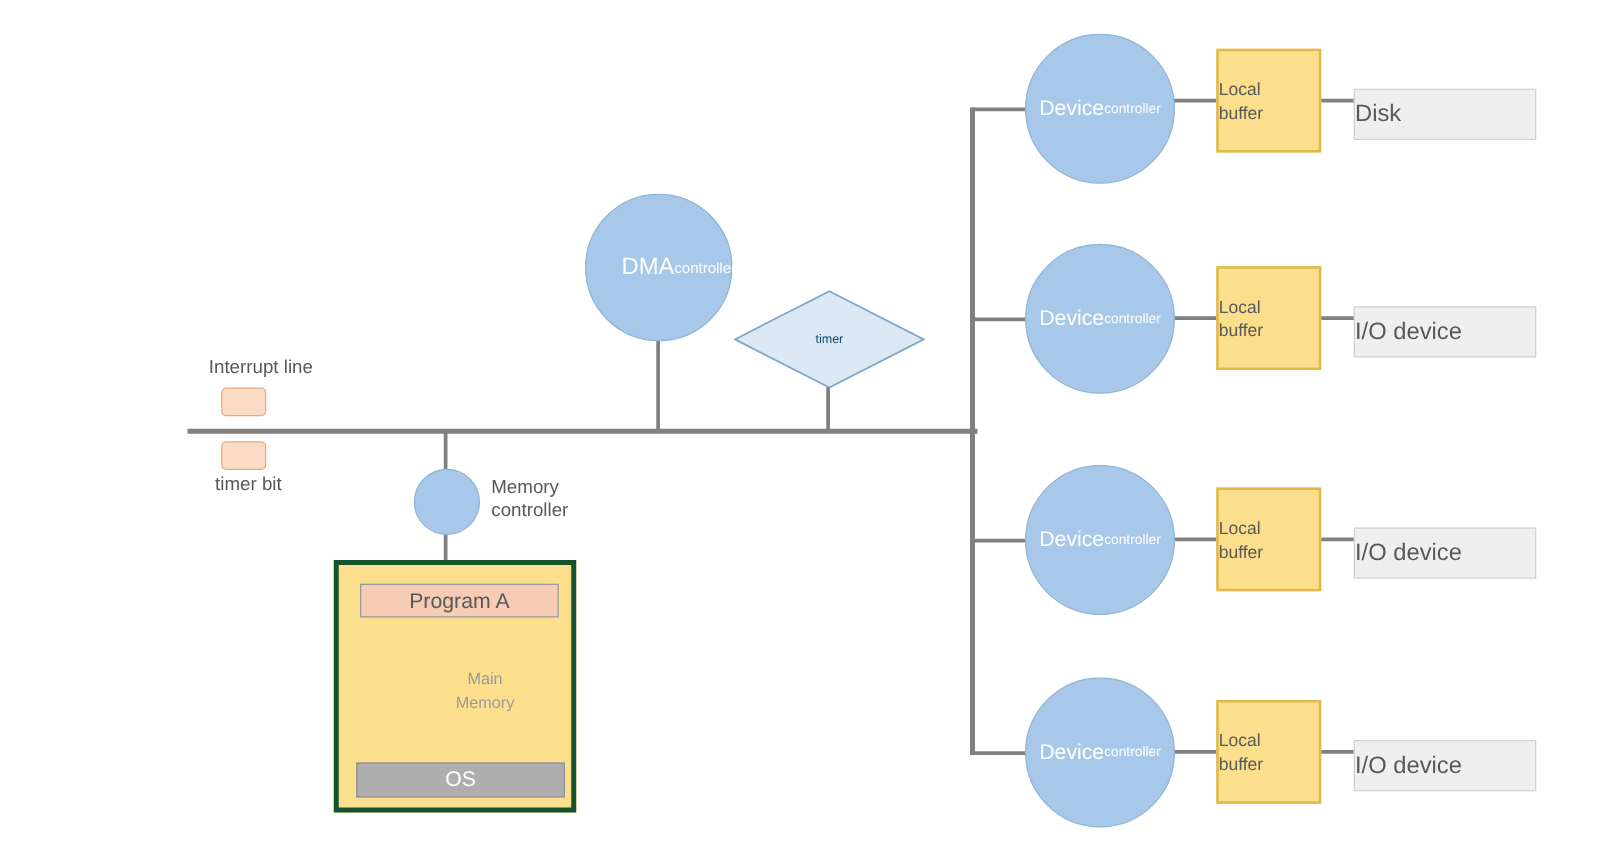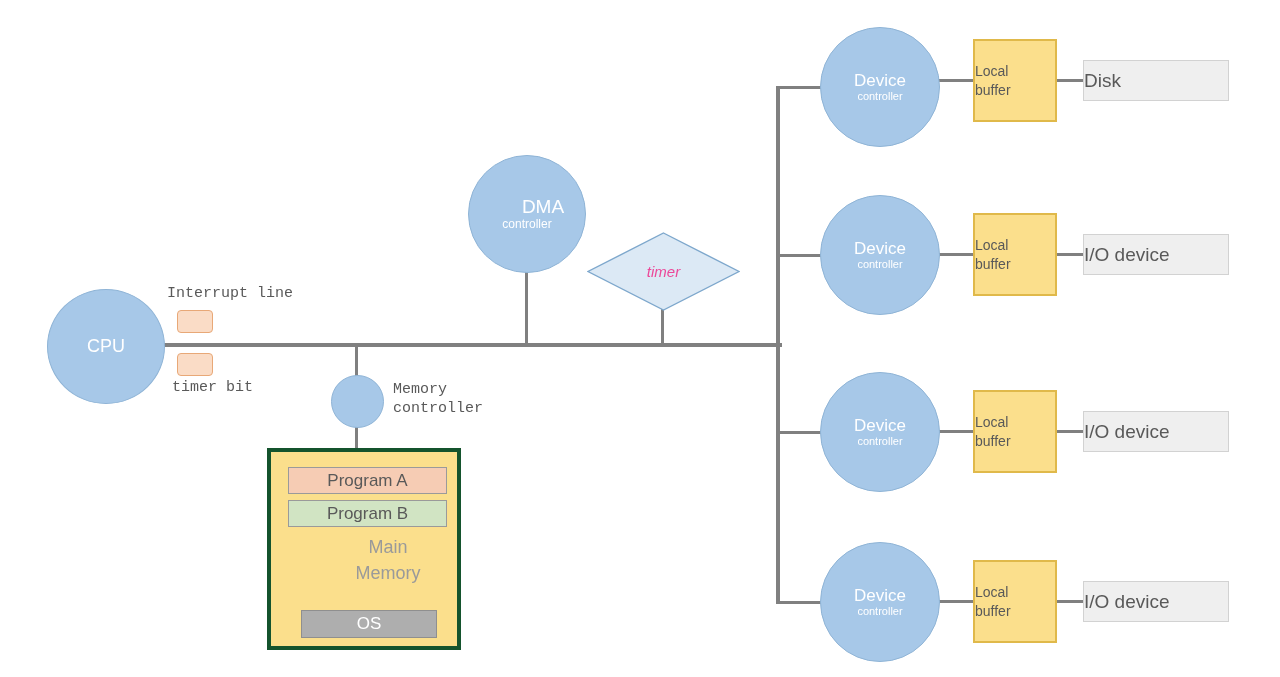--- a/index.html
+++ b/index.html
@@ -24,21 +24,21 @@
     position: absolute;
     background: #808080;
   }
   .circle {
     position: absolute;
     border-radius: 50%;
     background: #a7c8e8;
     border: 1px solid #8fb4d6;
     box-sizing: border-box;
     display: flex;
-    flex-direction: column;
+    flex-direction: row;
     align-items: center;
     justify-content: center;
     color: #ffffff;
     text-align: center;
     line-height: 1.05;
   }
   .circle .c-main {
     font-size: 17px;
   }
   .circle .c-sub {
@@ -78,31 +78,29 @@
 
   .timer-wrap {
     position: absolute;
     left: 587px; top: 232px; width: 153px; height: 79px;
   }
   .timer-wrap svg { display: block; }
   .timer-label {
     position: absolute;
     left: 0; top: 0; width: 153px; height: 79px;
     display: flex; align-items: center; justify-content: center;
+    font-size: 10px;
+    color: #0c4a6e;
+  }
+
+  .label {
+    position: absolute;
     font-size: 15px;
-    color: #ec4899;
-    font-style: italic;
-  }
-
-  .label {
-    position: absolute;
-    font-size: 15px;
     color: #595959;
     white-space: nowrap;
-    font-family: Liberation Mono, monospace;
   }
 
   .minibox {
     position: absolute;
     width: 36px; height: 23px;
     background: #fadcc6;
     border: 1px solid #e8a877;
     border-radius: 4px;
     box-sizing: border-box;
   }
@@ -123,28 +121,28 @@
     display: flex; align-items: center; justify-content: center;
     font-size: 17px;
     color: #595959;
   }
   .mem-prog-a { top: 15px; background: #f6ccb4; }
   .mem-prog-b { top: 48px; background: #d1e4c3; }
   .mem-title {
     position: absolute;
     left: 0; right: 0; top: 82px;
     text-align: center;
-    font-size: 18px;
+    font-size: 13px;
     color: #9a9a9a;
     line-height: 1.45;
     margin-left: 48px;
   }
   .mem-os {
     position: absolute;
-    left: 30px; top: 158px; width: 136px; height: 28px;
+    left: 14px; top: 158px; width: 167px; height: 28px;
     background: #aeaeae;
     border: 1px solid #8f8f8f;
     box-sizing: border-box;
     display: flex; align-items: center; justify-content: center;
     font-size: 17px;
     color: #ffffff;
   }
 
   
   .localbuf {
@@ -154,20 +152,21 @@
     font-size: 14px;
     color: #595959;
     line-height: 1.3;
   }
   .iodev {
     width: 146px; height: 41px;
     background: #efefef;
     border: 1px solid #d2d2d2;
     font-size: 19px;
     color: #595959;
+    margin-top: 11px;
   }
 </style>
 </head>
 <body>
 
 <div id="canvas">
 
   <div class="line" style="left:150px; top:343px; width:632px; height:4px;"></div>
 
   <div class="line" style="left:776px; top:86px; width:4px; height:518px;"></div>
@@ -187,39 +186,35 @@
   <div class="line" style="left:938px; top:79px; width:38px; height:3px;"></div>
   <div class="line" style="left:938px; top:253px; width:38px; height:3px;"></div>
   <div class="line" style="left:938px; top:430px; width:38px; height:3px;"></div>
   <div class="line" style="left:938px; top:600px; width:38px; height:3px;"></div>
 
   <div class="line" style="left:1055px; top:79px; width:30px; height:3px;"></div>
   <div class="line" style="left:1055px; top:253px; width:30px; height:3px;"></div>
   <div class="line" style="left:1055px; top:430px; width:30px; height:3px;"></div>
   <div class="line" style="left:1055px; top:600px; width:30px; height:3px;"></div>
 
-  <div class="circle cpu">
-    <span class="c-main">CPU</span>
-  </div>
 
   <div class="label" style="left:167px; top:285px;">Interrupt line</div>
   <div class="minibox" style="left:177px; top:310px;"></div>
 
   <div class="minibox" style="left:177px; top:353px;"></div>
   <div class="label" style="left:172px; top:379px;">timer bit</div>
 
   <div class="circle memctl"></div>
   <div class="label" style="left:393px; top:381px; line-height:1.25;">
     <span>Memory</span><br>
     <span>controller</span>
   </div>
 
   <div class="memory-outer">
     <div class="mem-prog mem-prog-a">Program A</div>
-    <div class="mem-prog mem-prog-b">Program B</div>
     <div class="mem-title">
       <span>Main</span><br>
       <span>Memory</span>
     </div>
     <div class="mem-os">OS</div>
   </div>
 
   <div class="circle dma">
     <span class="c-main">DMA</span>
     <span class="c-sub">controller</span>

